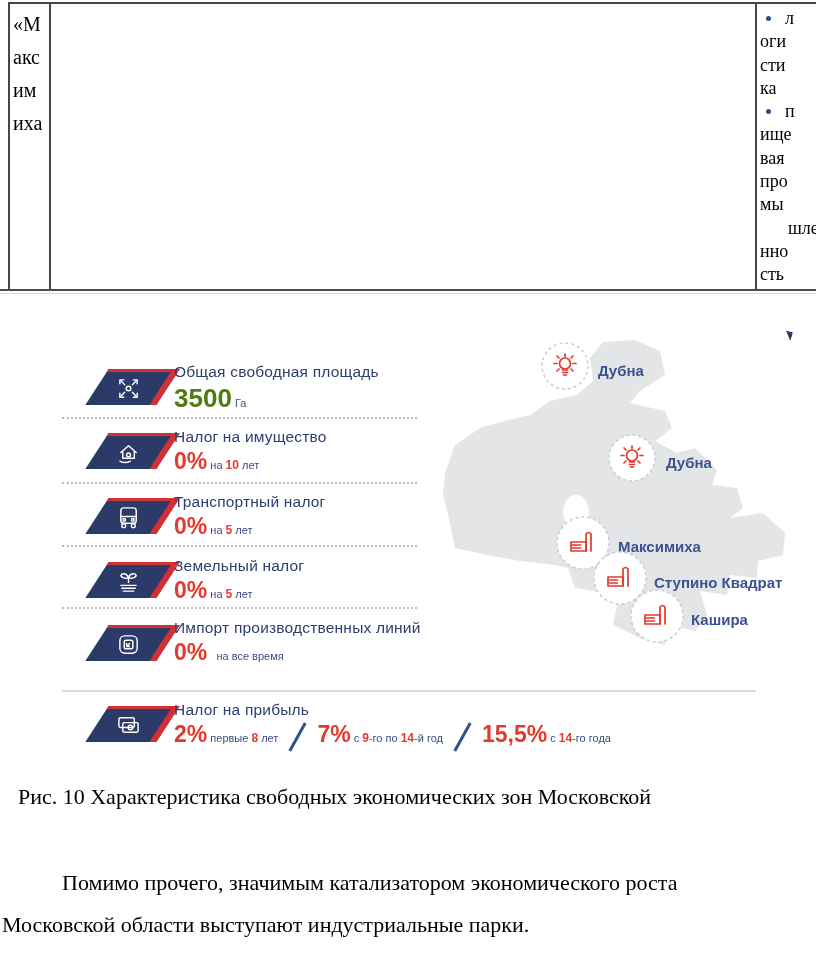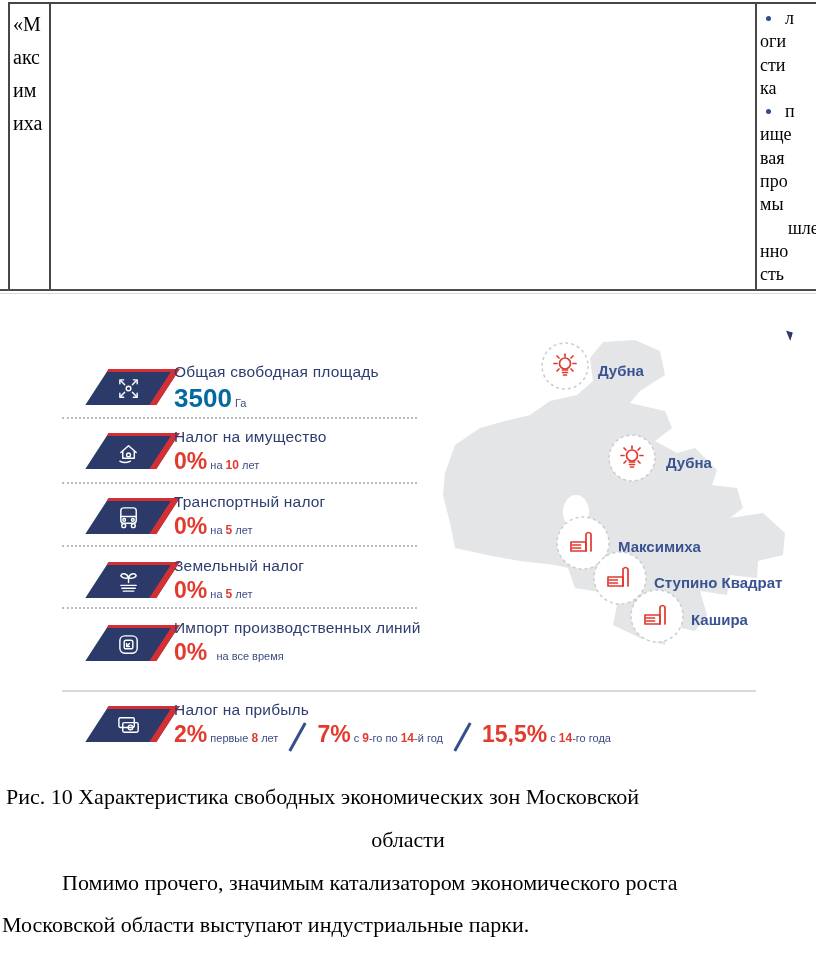--- a/index.html
+++ b/index.html
@@ -21,35 +21,35 @@
   
   .badge{position:absolute;width:64px;height:33px;background:#2b3a68;
          border-right:7px solid #d42f34;border-top:3px solid #d42f34;
          transform:skewX(-33deg);box-sizing:content-box;}
   .badge .glyph{width:100%;height:100%;display:flex;align-items:center;justify-content:center;
                 transform:skewX(33deg);}
   .badge svg{width:25px;height:25px;}
   .ig-row{position:absolute;left:174px;}
   .ig-label{font-size:15.5px;font-weight:500;color:#2e3d6f;line-height:20px;letter-spacing:.2px;}
   .ig-value{margin-top:1px;display:flex;align-items:baseline;white-space:pre;}
-  .seg-num-xl{color:#0369a1;font-weight:bold;font-size:26px;}
+  .seg-num-xl{color:#4d7c0f;font-weight:bold;font-size:26px;}
   .seg-num-lg{color:#e23b2e;font-weight:bold;font-size:23px;}
   .seg-num{color:#e23b2e;font-weight:bold;font-size:12px;}
   .seg-word{color:#3c4c82;font-weight:500;font-size:11px;}
   .seg-slash{display:inline-block;width:3px;height:32px;background:#33508e;
              transform:rotate(29deg);margin:0 18px;align-self:center;}
   .sep{position:absolute;left:62px;height:0;}
   .sep.dotted{width:355px;border-top:2px dotted #b9bcc4;}
   .sep.solid{width:694px;border-top:2px solid #d9dade;}
   .map-wrap{position:absolute;left:425px;top:333px;width:390px;height:370px;}
   .corner-arrow{position:absolute;left:783px;top:331px;width:9px;height:9px;background:#2b3a68;
                 clip-path:polygon(15% 0,100% 0,100% 100%);transform:rotate(18deg);}
   
   .doc-text{position:absolute;font-family:"Liberation Serif",serif;font-size:22px;color:#000;white-space:nowrap;}
-  .caption1{top:784px;left:0;width:645px;text-align:center;}
+  .caption1{top:784px;left:0;width:645px;text-align:center;padding-left:12px;}
   .caption2{top:827px;left:0;width:816px;text-align:center;}
   .para1{top:870px;left:62px;}
   .para2{top:912px;left:2px;}
 </style>
 </head>
 <body>
 
 <div class="page">
 
   <div class="doc-table">
@@ -252,16 +252,15 @@
             <path d="M3,8 V-9 q2.5,-3 5,0 V8"></path>
    <rect x="-12" y="-1" width="15" height="9"></rect>
             <path d="M-10.5,2 h8 M-10.5,5 h8"></path>
           </g>
         </g>
         <text x="266" y="292" font-family="Liberation Sans, sans-serif" font-size="15" font-weight="bold" fill="#3a5390">Кашира</text>
       </svg></div>
   <div class="corner-arrow"></div>
 
   <div class="doc-text caption1">Рис. 10 Характеристика свободных экономических зон Московской</div>
-  <div class="doc-text caption2">области</div>
   <div class="doc-text para1">Помимо прочего, значимым катализатором экономического роста</div>
   <div class="doc-text para2">Московской области выступают индустриальные парки.</div>
 </div>
 
 </body></html>

